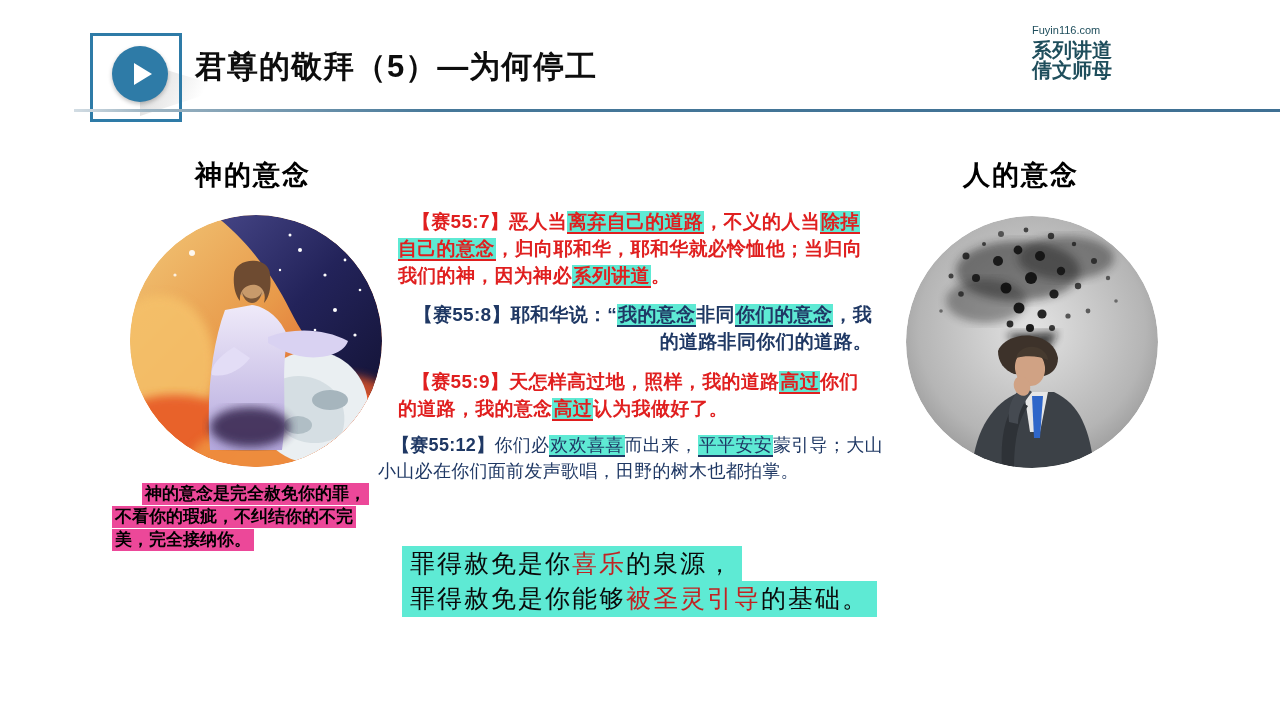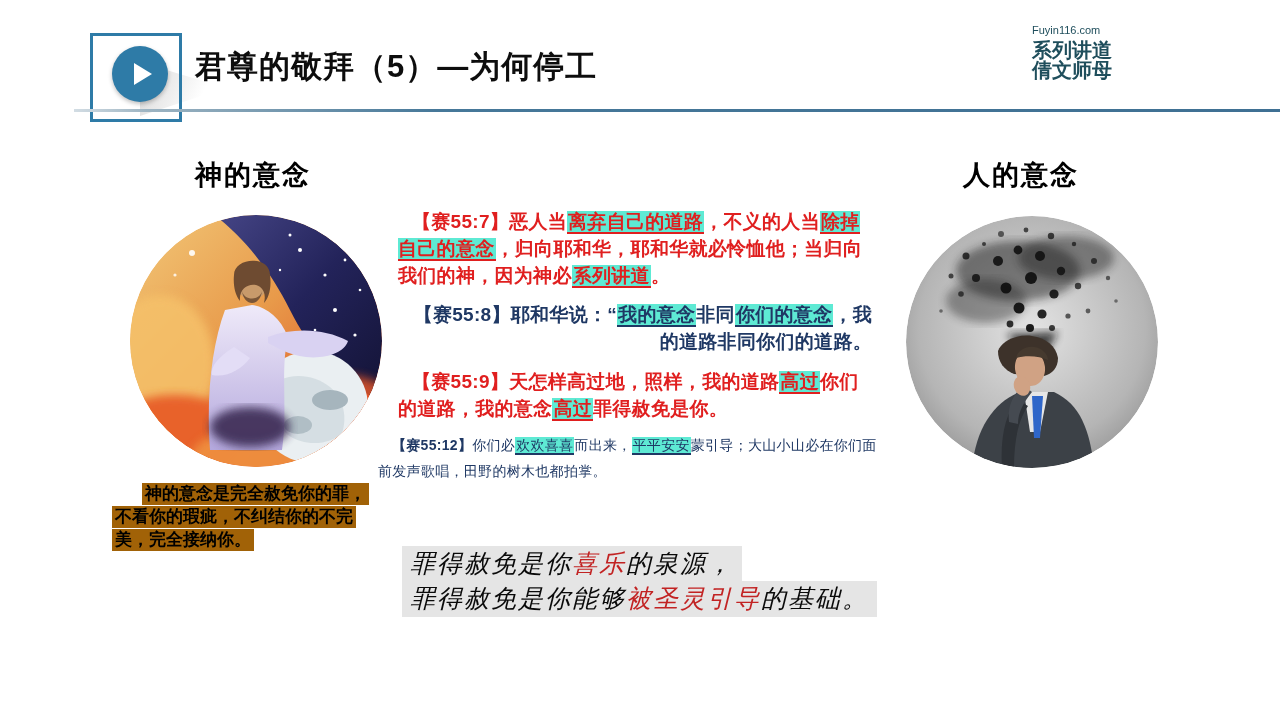--- a/index.html
+++ b/index.html
@@ -28,38 +28,38 @@
   .col-heading.right{left:963px;}
   
   .img-wrap{position:absolute;width:252px;height:252px;border-radius:50%;overflow:hidden;}
   .img-wrap.left{left:130px;top:215px;}
   .img-wrap.right{left:906px;top:216px;}
   .img-wrap svg{display:block;}
   
   .caption{position:absolute;font-size:17px;font-weight:bold;line-height:23px;color:#000;text-indent:30px;}
   .caption.left{left:112px;top:482px;width:258px;}
   .caption.right{left:899px;top:478px;width:266px;}
-  .caption .cap{background:#a16207;padding:1px 3px 2px;box-decoration-break:clone;-webkit-box-decoration-break:clone;}
+  .caption .cap{background:#ec4899;padding:1px 3px 2px;box-decoration-break:clone;-webkit-box-decoration-break:clone;}
   
   .verses{position:absolute;left:398px;top:208px;width:474px;}
   .verse{margin:0;font-size:19px;line-height:27px;letter-spacing:.3px;text-indent:14px;}
   .verse.red{color:#e01f1f;}
   .verse.blue{color:#1f3864;}
   .verse.bold{font-weight:bold;}
-  .verse.wide{margin-left:-20px;width:506px;font-size:14px;line-height:26px;font-weight:normal;}
+  .verse.wide{margin-left:-20px;width:506px;font-size:18px;line-height:26px;font-weight:normal;}
   .verse .ref{font-weight:bold;}
   .verse .hl{background:#5eead4;border-bottom:2px solid currentColor;padding:0 1px;}
   .v7{margin-bottom:12px;}
   .v8{margin-bottom:13px;text-align:right;}
   .v9{margin-bottom:10px;}
   
   .conclusion{position:absolute;left:402px;top:546px;font-family:"DejaVu Serif","Liberation Serif",serif;
     font-size:25px;line-height:35px;color:#0a0a0a;letter-spacing:2px;}
   .cline{height:35px;white-space:nowrap;}
-  .cline .line-bg{background:#e5e5e5;padding:3px 8px 4px;font-style:italic;}
+  .cline .line-bg{background:#5eead4;padding:3px 8px 4px;}
   .cline .em{color:#c22323;}
 </style>
 </head>
 <body>
 
 <div class="slide">
 
   <div class="play-shadow"></div>
   <div class="play-frame"></div>
   <div class="play-circle">
@@ -198,21 +198,21 @@
         <ellipse cx="116" cy="170" rx="8" ry="10" fill="#d0a284" transform="rotate(-20 116 170)"></ellipse>
       </g>
     </svg>
   </div>
 
   <div class="caption left"><span class="cap">神的意念是完全赦免你的罪，不看你的瑕疵，不纠结你的不完美，完全接纳你。</span></div>
 
   <div class="verses">
       <p class="verse red bold v7"><span class="ref">【赛55:7】</span><span>恶人当</span><span class="hl">离弃自己的道路</span><span>，不义的人当</span><span class="hl">除掉自己的意念</span><span>，归向耶和华，耶和华就必怜恤他；当归向我们的神，因为神必</span><span class="hl">系列讲道</span><span>。</span></p>
       <p class="verse blue bold v8"><span class="ref">【赛55:8】</span><span>耶和华说：“</span><span class="hl">我的意念</span><span>非同</span><span class="hl">你们的意念</span><span>，我的道路非同你们的道路。</span></p>
-      <p class="verse red bold v9"><span class="ref">【赛55:9】</span><span>天怎样高过地，照样，我的道路</span><span class="hl">高过</span><span>你们的道路，我的意念</span><span class="hl">高过</span><span>罪得赦免是你。</span></p>
+      <p class="verse red bold v9"><span class="ref">【赛55:9】</span><span>天怎样高过地，照样，我的道路</span><span class="hl">高过</span><span>你们的道路，我的意念</span><span class="hl">高过</span><span>认为我做好了。</span></p>
       <p class="verse blue wide v12"><span class="ref">【赛55:12】</span><span>你们必</span><span class="hl">欢欢喜喜</span><span>而出来，</span><span class="hl">平平安安</span><span>蒙引导；大山小山必在你们面前发声歌唱，田野的树木也都拍掌。</span></p>
     </div>
 
   <div class="conclusion">
       <div class="cline"><span class="line-bg"><span>罪得赦免是你</span><span class="em">喜乐</span><span>的泉源，</span></span></div>
       <div class="cline"><span class="line-bg"><span>罪得赦免是你能够</span><span class="em">被圣灵引导</span><span>的基础。</span></span></div>
     </div>
 
 </div>
 

